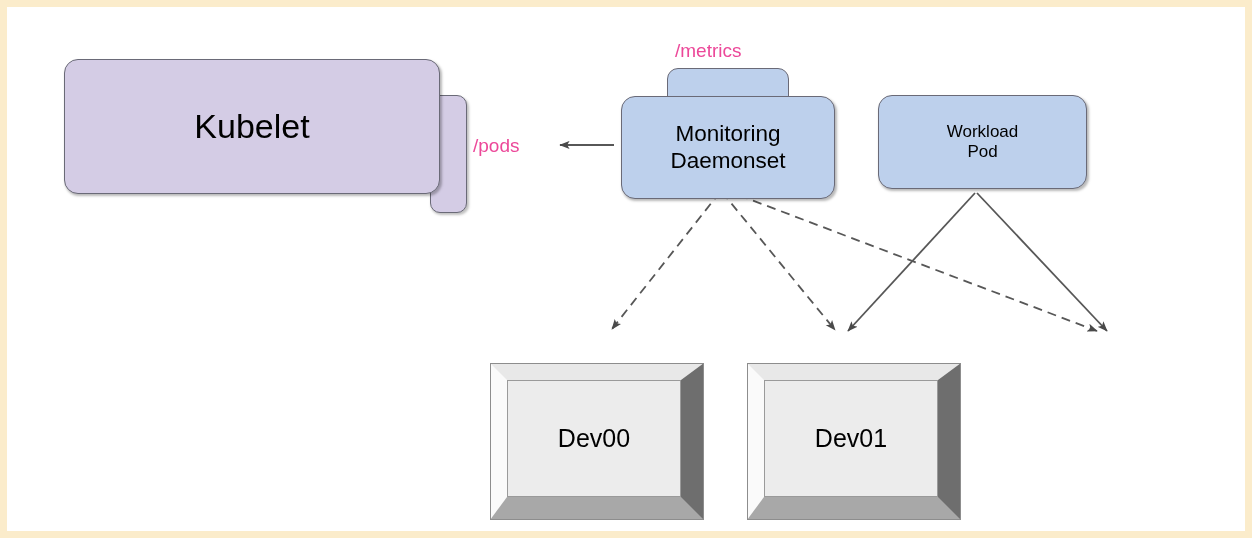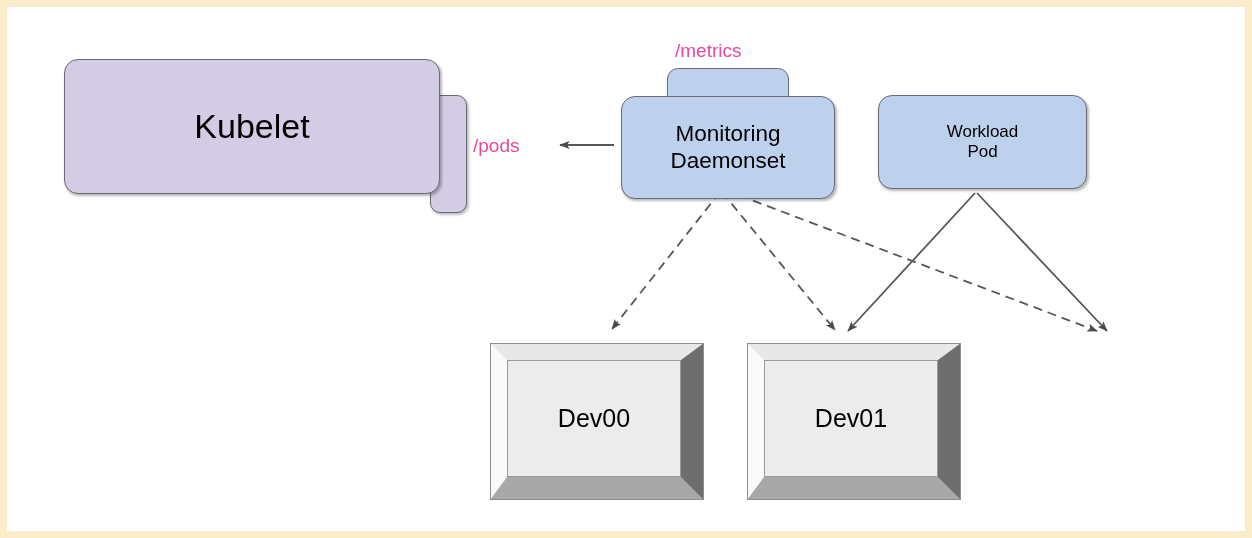--- a/index.html
+++ b/index.html
@@ -98,21 +98,21 @@
     z-index: 6;
   }
   #label-pods { left: 466px; top: 128px; }
   #label-metrics { left: 668px; top: 33px; }
 
   
   .device {
     position: absolute;
     width: 214px;
     height: 157px;
-    top: 336px;
+    top: 356px;
     z-index: 4;
   }
   .device .bevel {
     position: absolute;
     inset: 0;
     border-style: solid;
     border-width: 17px 23px 23px 17px;
     border-color: #e8e8e8 #6e6e6e #a8a8a8 #fafafa;
     background: #ececec;
     box-sizing: border-box;

